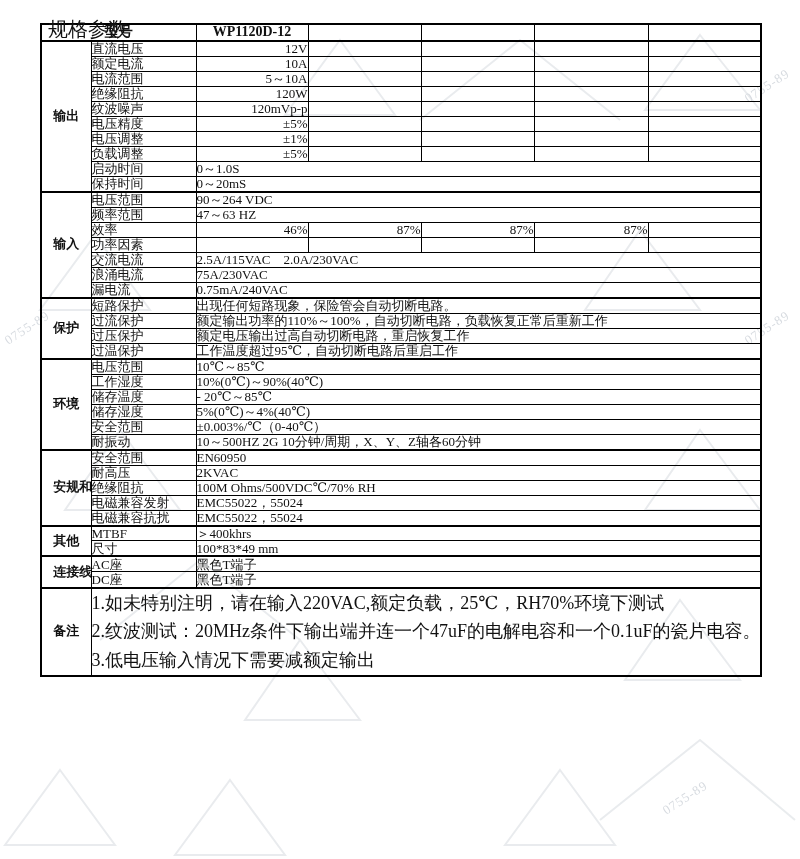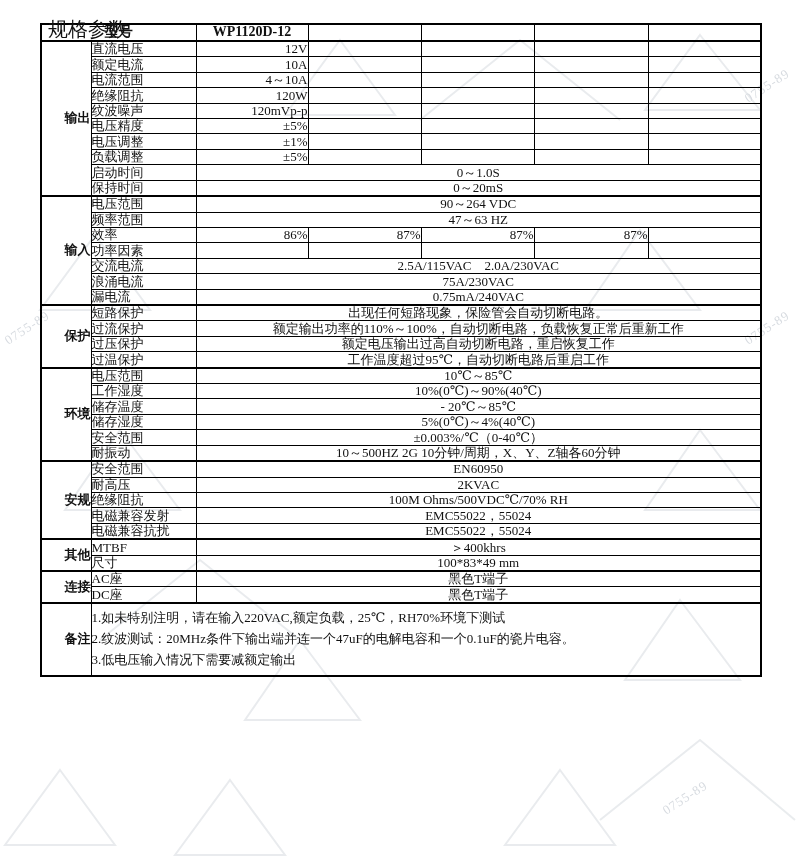--- a/index.html
+++ b/index.html
@@ -10,32 +10,32 @@
   .wm-text{position:absolute;color:#d7dbe0;font-size:13px;letter-spacing:1px;
            transform:rotate(-33deg);white-space:nowrap;}
   
   .title{position:absolute;left:48px;top:16px;z-index:2;font-size:20px;font-weight:normal;}
   
   table.spec{position:absolute;left:40px;top:23px;width:720px;height:654px;z-index:1;
              border-collapse:collapse;table-layout:fixed;border:2px solid #000;}
   table.spec td{border:1px solid #000;font-size:13px;line-height:1.05;padding:0;
                 overflow:hidden;white-space:nowrap;vertical-align:middle;background:transparent;}
   tr.sec > td{border-top:2px solid #000;}
-  td.grp{font-weight:bold;text-align:right;font-size:14px;}
+  td.grp{font-weight:bold;text-align:center;font-size:14px;}
   .gl{display:inline-block;max-width:2em;line-height:1.3;word-break:break-all;}
   td.lbl{text-align:left;padding:0 3px 0 5px;}
   td.val{text-align:right;padding:0 3px 0 5px;}
-  td.valc{text-align:center;}
+  td.valc{text-align:left;}
   tr.hdr td{font-weight:bold;font-size:14px;}
   td.model-label{text-align:center;}
   td.model-value{text-align:center;padding-left:5px;}
   tr.notes-row{height:73px;}
   tr.hdr{height:17px;}
   td.notes{text-align:left;padding:3px 4px 3px 5px;vertical-align:middle;}
-  td.notes div{line-height:1.6;font-size:13px;}
+  td.notes div{line-height:1.6;font-size:18px;}
 </style>
 </head>
 <body>
 
 <div class="page">
 
   <div class="wm">
     <svg width="800" height="859">
       <g fill="none" stroke="#e4e7ea" stroke-width="2" opacity="0.8">
         <polygon points="340,40 395,115 285,115"></polygon>
@@ -95,21 +95,21 @@
     <tr>
       <td class="lbl">额定电流</td>
       <td class="val">10A</td>
       <td class="val"></td>
       <td class="val"></td>
       <td class="val"></td>
       <td class="val"></td>
     </tr>
     <tr>
       <td class="lbl">电流范围</td>
-      <td class="val">4～10A</td>
+      <td class="val">5～10A</td>
       <td class="val"></td>
       <td class="val"></td>
       <td class="val"></td>
       <td class="val"></td>
     </tr>
     <tr>
       <td class="lbl">绝缘阻抗</td>
       <td class="val">120W</td>
       <td class="val"></td>
       <td class="val"></td>
@@ -161,21 +161,21 @@
       <td class="grp" rowspan="7"><span class="gl">输入</span></td>
       <td class="lbl">电压范围</td>
       <td class="valc" colspan="5">90～264 VDC</td>
     </tr>
     <tr>
       <td class="lbl">频率范围</td>
       <td class="valc" colspan="5">47～63 HZ</td>
     </tr>
     <tr>
       <td class="lbl">效率</td>
-      <td class="val">86%</td>
+      <td class="val">46%</td>
       <td class="val">87%</td>
       <td class="val">87%</td>
       <td class="val">87%</td>
       <td class="val"></td>
     </tr>
     <tr>
       <td class="lbl">功率因素</td>
       <td class="val"></td>
       <td class="val"></td>
       <td class="val"></td>

